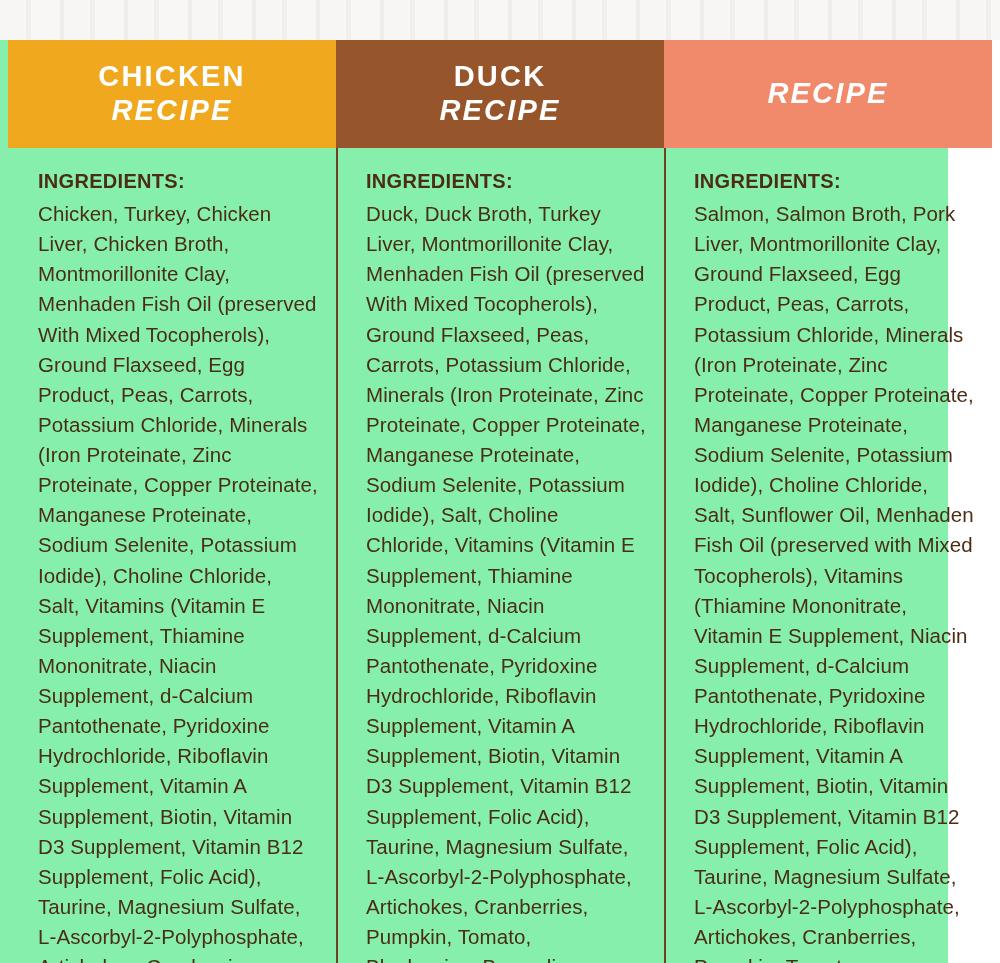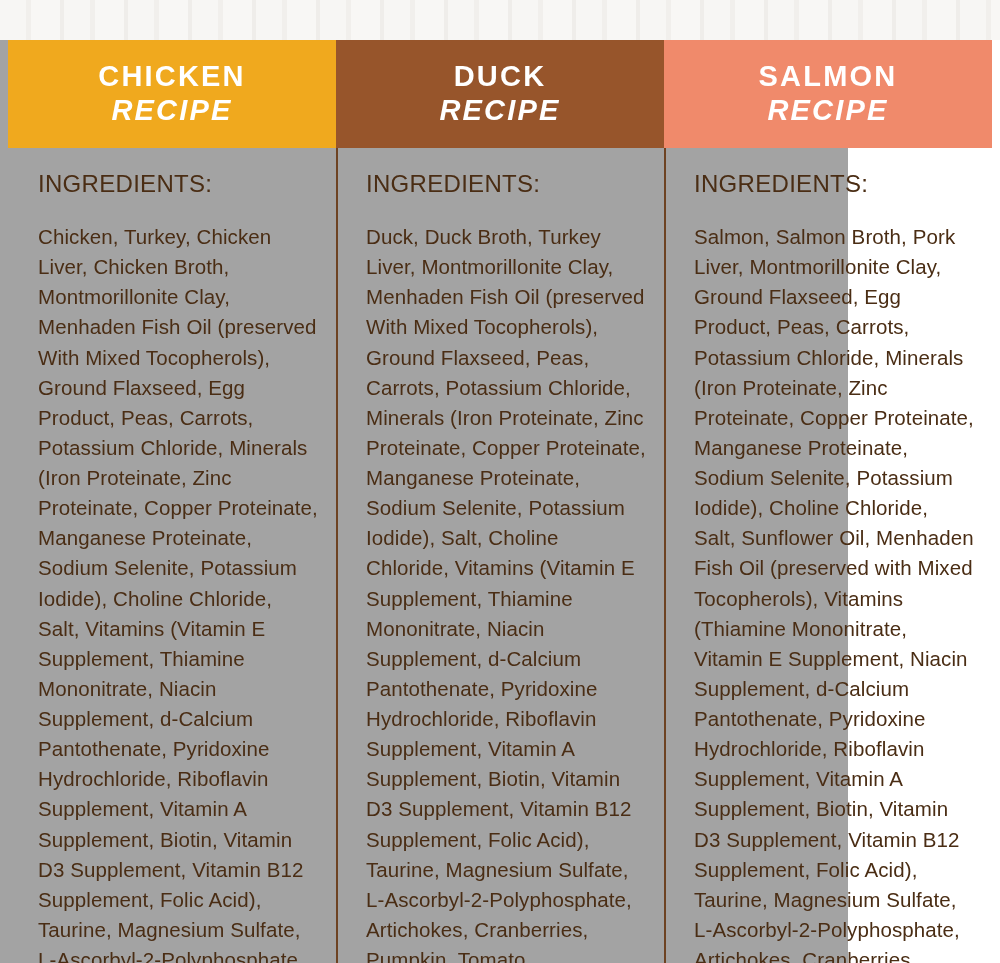--- a/index.html
+++ b/index.html
@@ -9,23 +9,23 @@
   body {
     width: 1000px;
     height: 963px;
     background: #ffffff;
     font-family: "Liberation Sans", sans-serif;
     overflow: hidden;
   }
 
   .sheet {
     position: relative;
-    width: 848px;
+    width: 948px;
     height: 963px;
-    background: #a3a3a3;
+    background: #86efac;
     box-sizing: border-box;
   }
 
   
   .top-strip {
     position: absolute;
     top: 0;
     left: 0;
     width: 1000px;
     height: 40px;
@@ -79,25 +79,25 @@
   .col-header .line2 { display: block; font-style: italic; }
 
   .col-body {
     padding: 22px 18px 0 30px;
     box-sizing: border-box;
   }
   .col-2 .col-body { padding-left: 30px; }
   .col-3 .col-body { padding-left: 30px; }
 
   .ing-label {
-    font-size: 24px;
-    font-weight: normal;
+    font-size: 20px;
+    font-weight: bold;
     color: #4a2d14;
     letter-spacing: 0.3px;
-    margin: 0 0 24px 0;
+    margin: 0 0 6px 0;
     font-family: "Liberation Sans", sans-serif;
   }
 
   .ing-text {
     font-size: 20.5px;
     line-height: 1.47;
     color: #4a2d14;
     margin: 0;
     font-family: "Liberation Sans", sans-serif;
     letter-spacing: 0.1px;
@@ -131,21 +131,20 @@
       </div>
       <div class="col-body">
         <p class="ing-label">INGREDIENTS:</p>
         <p class="ing-text">Duck, Duck Broth, Turkey Liver, Montmorillonite Clay, Menhaden Fish Oil (preserved With Mixed Tocopherols), Ground Flaxseed, Peas, Carrots, Potassium Chloride, Minerals (Iron Proteinate, Zinc Proteinate, Copper Proteinate, Manganese Proteinate, Sodium Selenite, Potassium Iodide), Salt, Choline Chloride, Vitamins (Vitamin E Supplement, Thiamine Mononitrate, Niacin Supplement, d-Calcium Pantothenate, Pyridoxine Hydrochloride, Riboflavin Supplement, Vitamin A Supplement, Biotin, Vitamin D3 Supplement, Vitamin B12 Supplement, Folic Acid), Taurine, Magnesium Sulfate, L-Ascorbyl-2-Polyphosphate, Artichokes, Cranberries, Pumpkin, Tomato, Blueberries, Broccoli, Cabbage, Kale, Parsley.</p>
       </div>
     </div>
 
     <div class="column col-3">
       <div class="divider"></div>
       <div class="col-header" style="background:#F08A6B;">
-        <span class="line1">SALMON</span>
         <span class="line2">RECIPE</span>
       </div>
       <div class="col-body">
         <p class="ing-label">INGREDIENTS:</p>
         <p class="ing-text">Salmon, Salmon Broth, Pork Liver, Montmorillonite Clay, Ground Flaxseed, Egg Product, Peas, Carrots, Potassium Chloride, Minerals (Iron Proteinate, Zinc Proteinate, Copper Proteinate, Manganese Proteinate, Sodium Selenite, Potassium Iodide), Choline Chloride, Salt, Sunflower Oil, Menhaden Fish Oil (preserved with Mixed Tocopherols), Vitamins (Thiamine Mononitrate, Vitamin E Supplement, Niacin Supplement, d-Calcium Pantothenate, Pyridoxine Hydrochloride, Riboflavin Supplement, Vitamin A Supplement, Biotin, Vitamin D3 Supplement, Vitamin B12 Supplement, Folic Acid), Taurine, Magnesium Sulfate, L-Ascorbyl-2-Polyphosphate, Artichokes, Cranberries, Pumpkin, Tomato, Blueberries, Broccoli, Cabbage, Kale, Parsley.</p>
       </div>
     </div>
 
   </div>
 </div>

